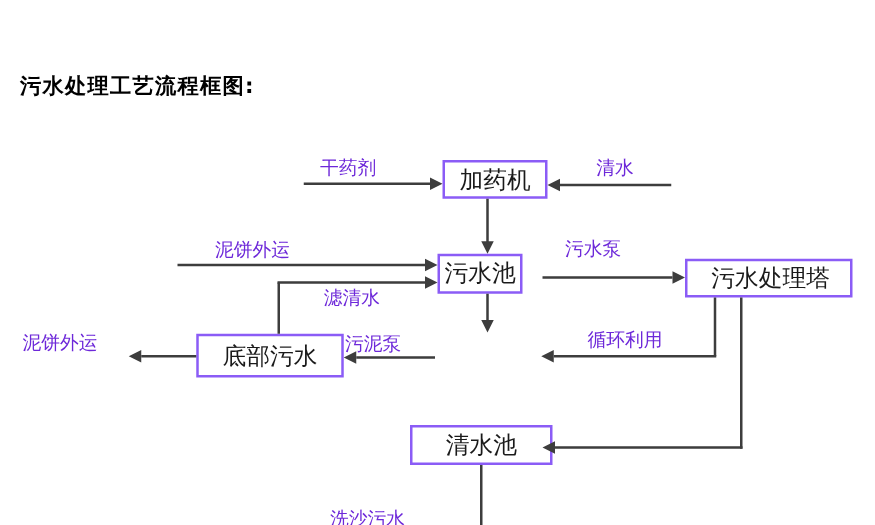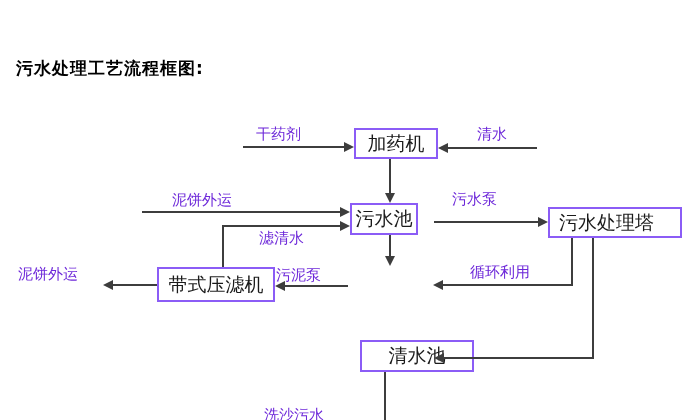--- a/index.html
+++ b/index.html
@@ -18,21 +18,21 @@
   }
   .box{
     position:absolute;
     border:2px solid #8b5cf6;
     background:#ffffff;
     display:flex;align-items:center;justify-content:center;
     font-size:19px;color:#1a1a1a;
     white-space:nowrap;
     box-sizing:border-box;
   }
-  .box.leftpad{justify-content:flex-start;padding-left:9px;font-family:Liberation Serif, serif;}
+  .box.leftpad{justify-content:flex-start;padding-left:19px;font-family:Liberation Serif, serif;}
   .lbl{
     position:absolute;font-size:15px;color:#6d28d9;white-space:nowrap;
     line-height:17px;
   }
   .hline{position:absolute;height:2px;background:#3d3d3d;}
   .vline{position:absolute;width:2px;background:#3d3d3d;}
   .arr-r{position:absolute;width:0;height:0;
     border-top:5px solid transparent;border-bottom:5px solid transparent;
     border-left:10px solid #3d3d3d;}
   .arr-l{position:absolute;width:0;height:0;
@@ -45,22 +45,22 @@
 </head>
 <body>
 
 <div id="canvas">
 
   <div class="title">污水处理工艺流程框图:</div>
 
   <div class="box" style="left:354px;top:88px;width:84px;height:31px">加药机</div>
   <div class="box" style="left:350px;top:163px;width:68px;height:32px">污水池</div>
   <div class="box leftpad" style="left:548px;top:167px;width:134px;height:31px">污水处理塔</div>
-  <div class="box" style="left:157px;top:227px;width:118px;height:35px">带式压滤机</div>
-  <div class="box" style="left:360px;top:300px;width:114px;height:32px">清水池</div>
+  <div class="box" style="left:157px;top:227px;width:118px;height:35px">底部污水</div>
+  <div class="box" style="left:328px;top:300px;width:114px;height:32px">清水池</div>
 
   <div class="lbl" style="left:256px;top:86px">干药剂</div>
   <div class="lbl" style="left:477px;top:86px">清水</div>
   <div class="lbl" style="left:172px;top:152px">泥饼外运</div>
   <div class="lbl" style="left:259px;top:190px">滤清水</div>
   <div class="lbl" style="left:452px;top:151px">污水泵</div>
   <div class="lbl" style="left:470px;top:224px">循环利用</div>
   <div class="lbl" style="left:276px;top:227px">污泥泵</div>
   <div class="lbl" style="left:18px;top:226px">泥饼外运</div>
   <div class="lbl" style="left:264px;top:367px">洗沙污水</div>

